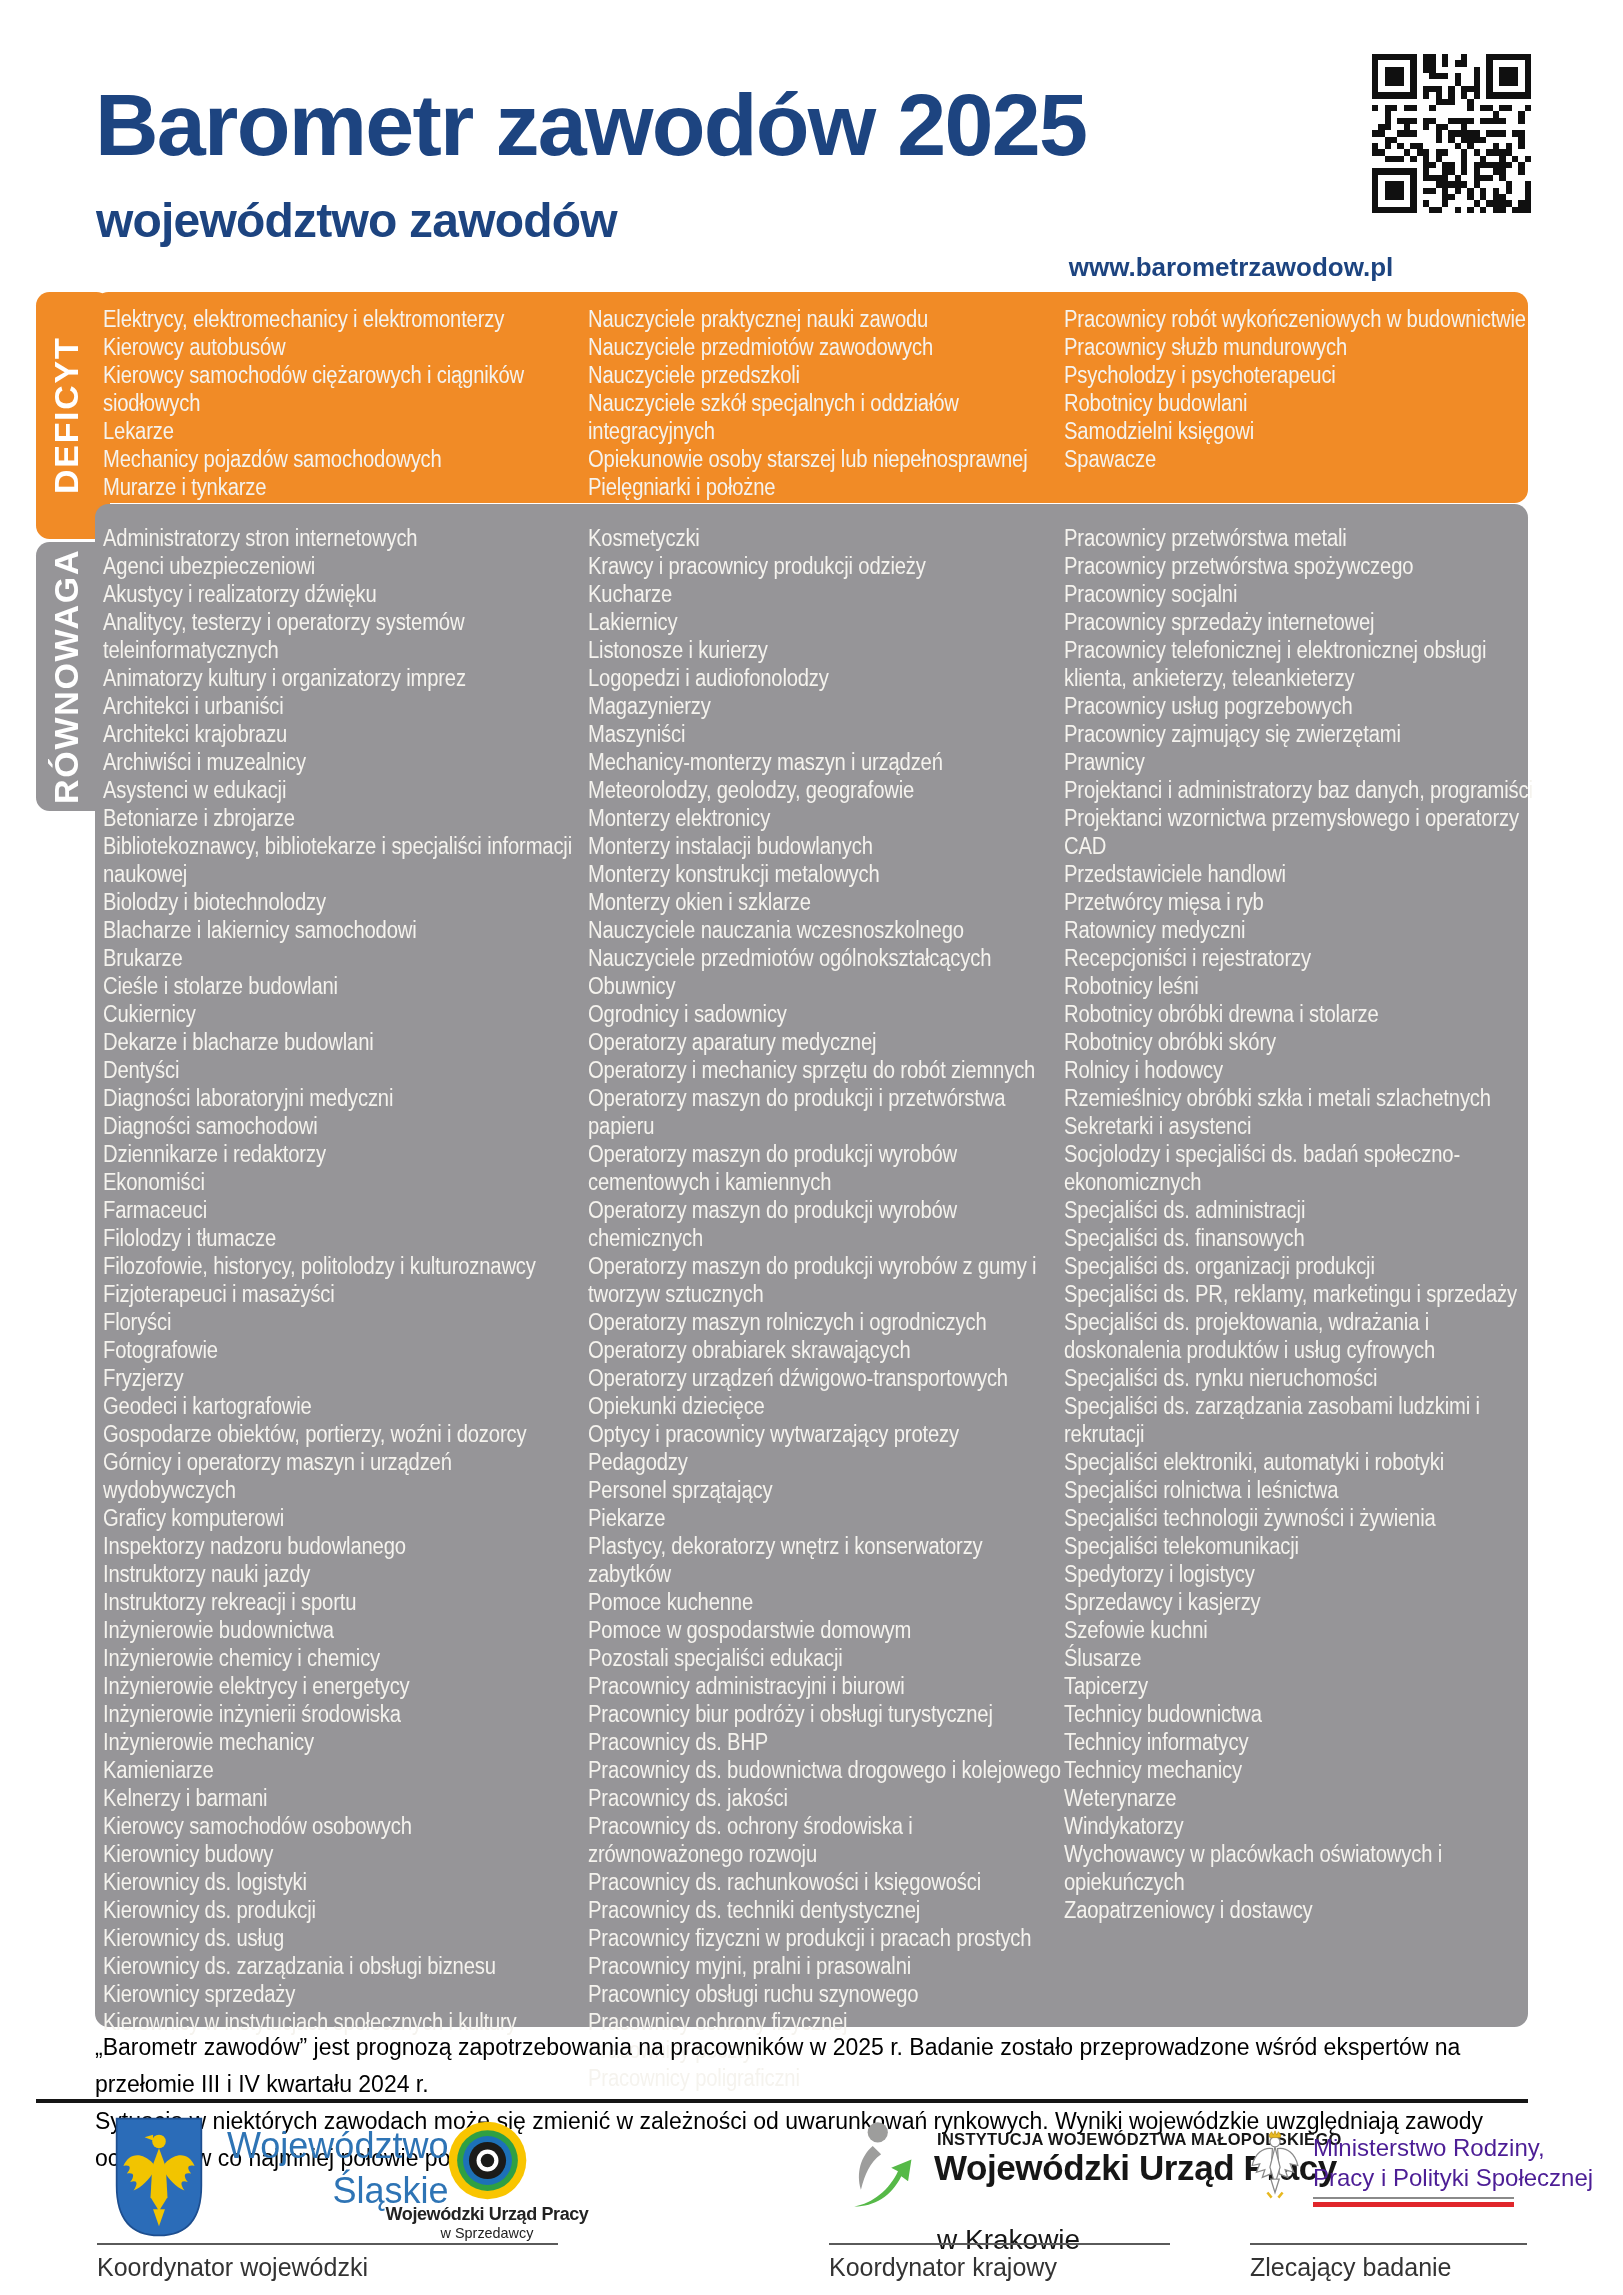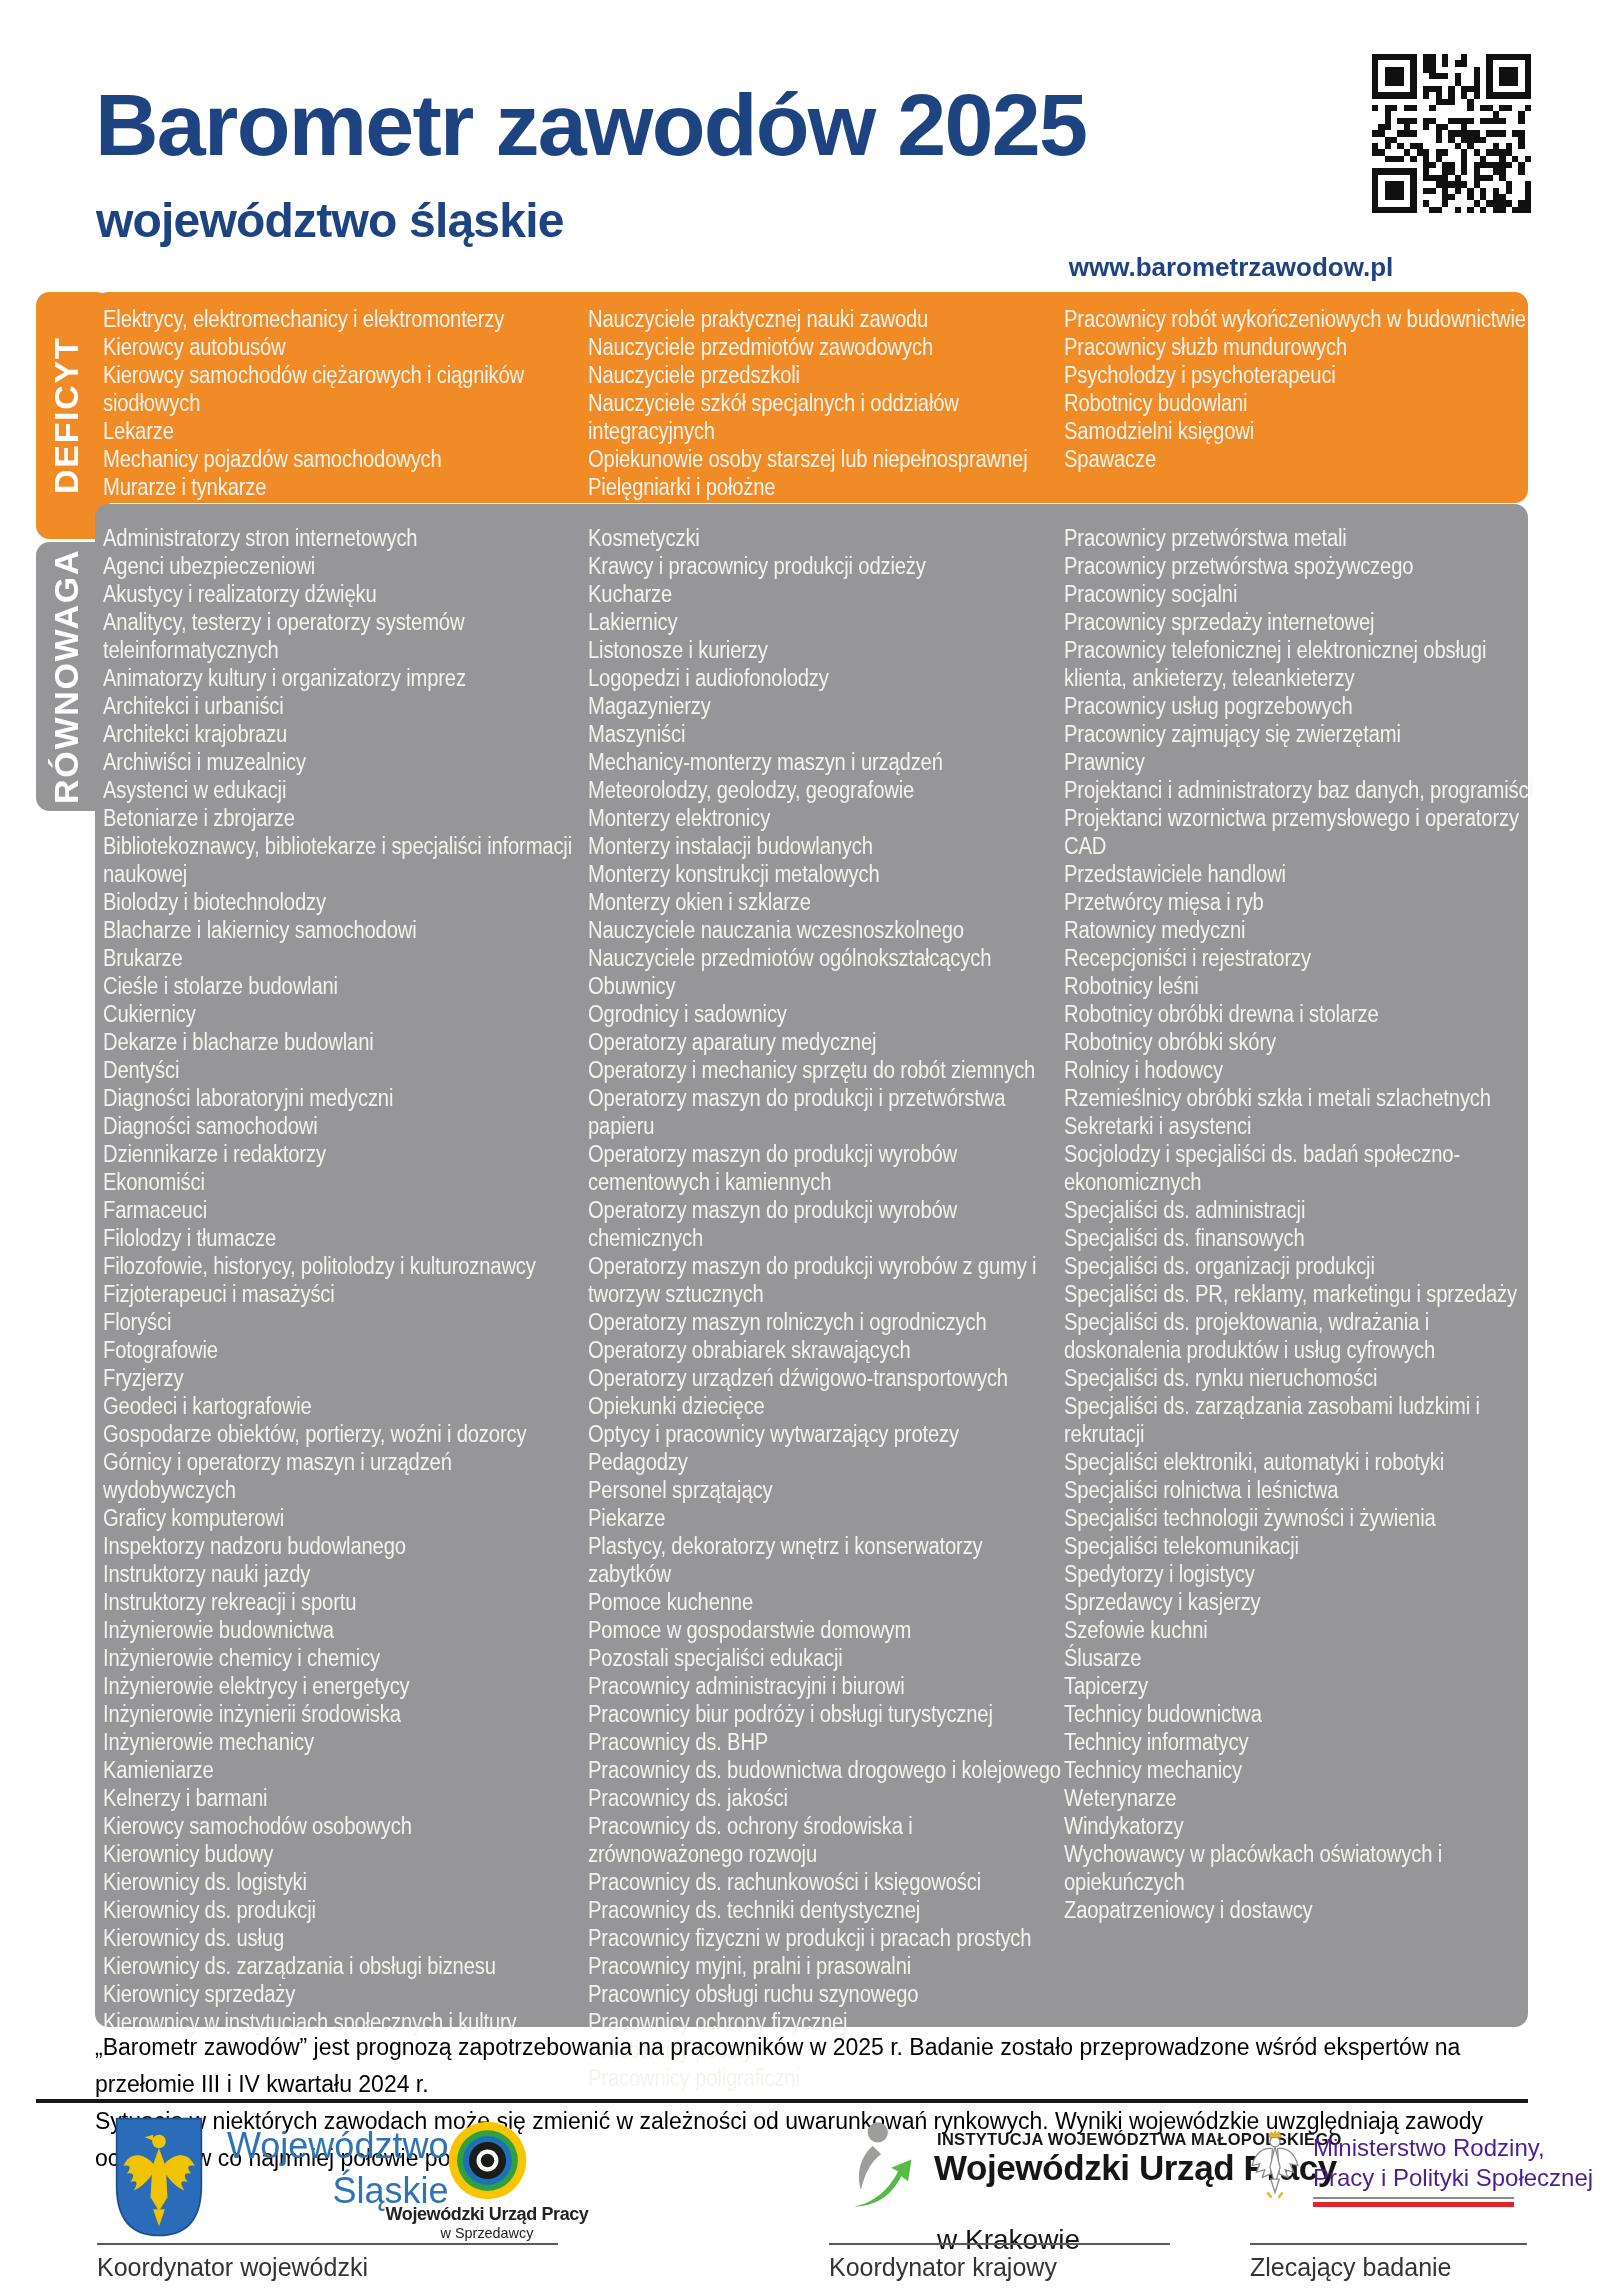--- a/index.html
+++ b/index.html
@@ -62,21 +62,21 @@
   .caption.left{left:97px;width:461px;}
   .caption.mid{left:829px;width:341px;}
   .caption.right{left:1250px;width:277px;}
 </style>
 </head>
 <body>
 
 <div class="page">
 
   <div class="title">Barometr zawodów 2025</div>
-  <div class="subtitle">województwo śląskie</div>
+  <div class="subtitle">województwo zawodów</div>
   <svg class="qr" id="qr" viewBox="0 0 25 25" shape-rendering="crispEdges">
       <rect x="0" y="0" width="25" height="25" fill="#fff"></rect>
       <rect x="0" y="0" width="1" height="1" fill="#101010"></rect>
       <rect x="1" y="0" width="1" height="1" fill="#101010"></rect>
       <rect x="2" y="0" width="1" height="1" fill="#101010"></rect>
       <rect x="3" y="0" width="1" height="1" fill="#101010"></rect>
       <rect x="4" y="0" width="1" height="1" fill="#101010"></rect>
       <rect x="5" y="0" width="1" height="1" fill="#101010"></rect>
       <rect x="6" y="0" width="1" height="1" fill="#101010"></rect>
       <rect x="0" y="1" width="1" height="1" fill="#101010"></rect>

